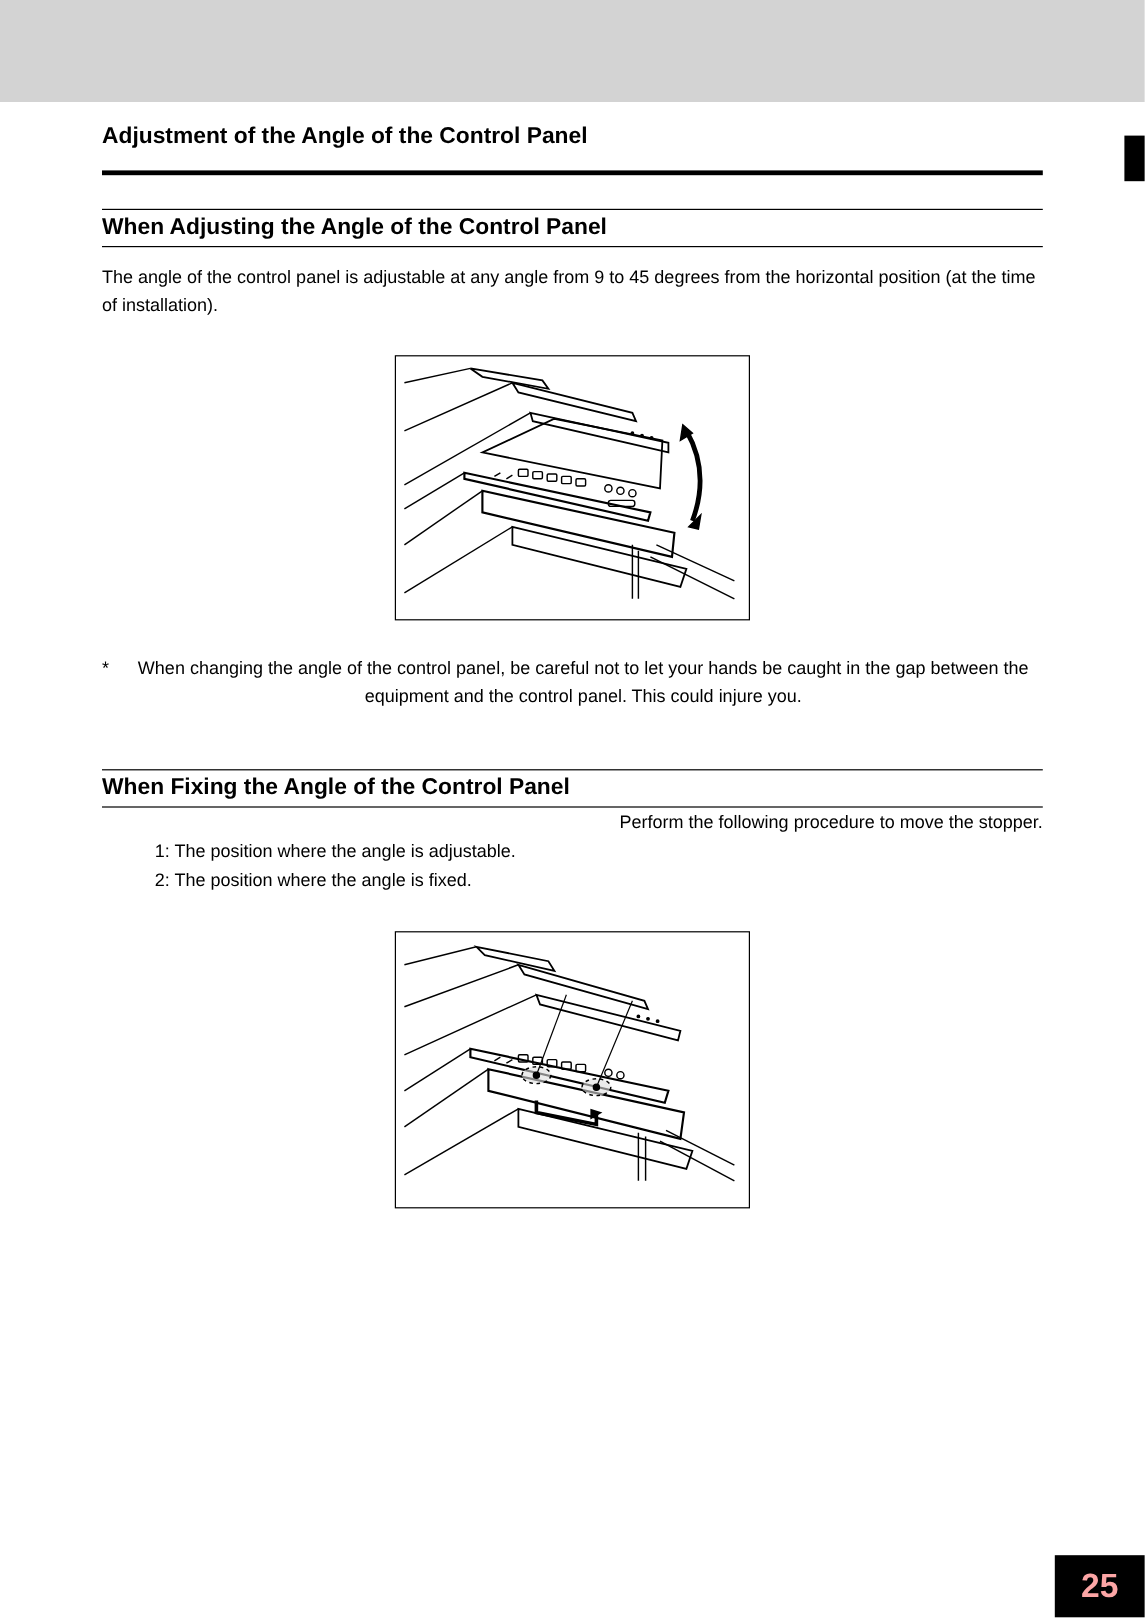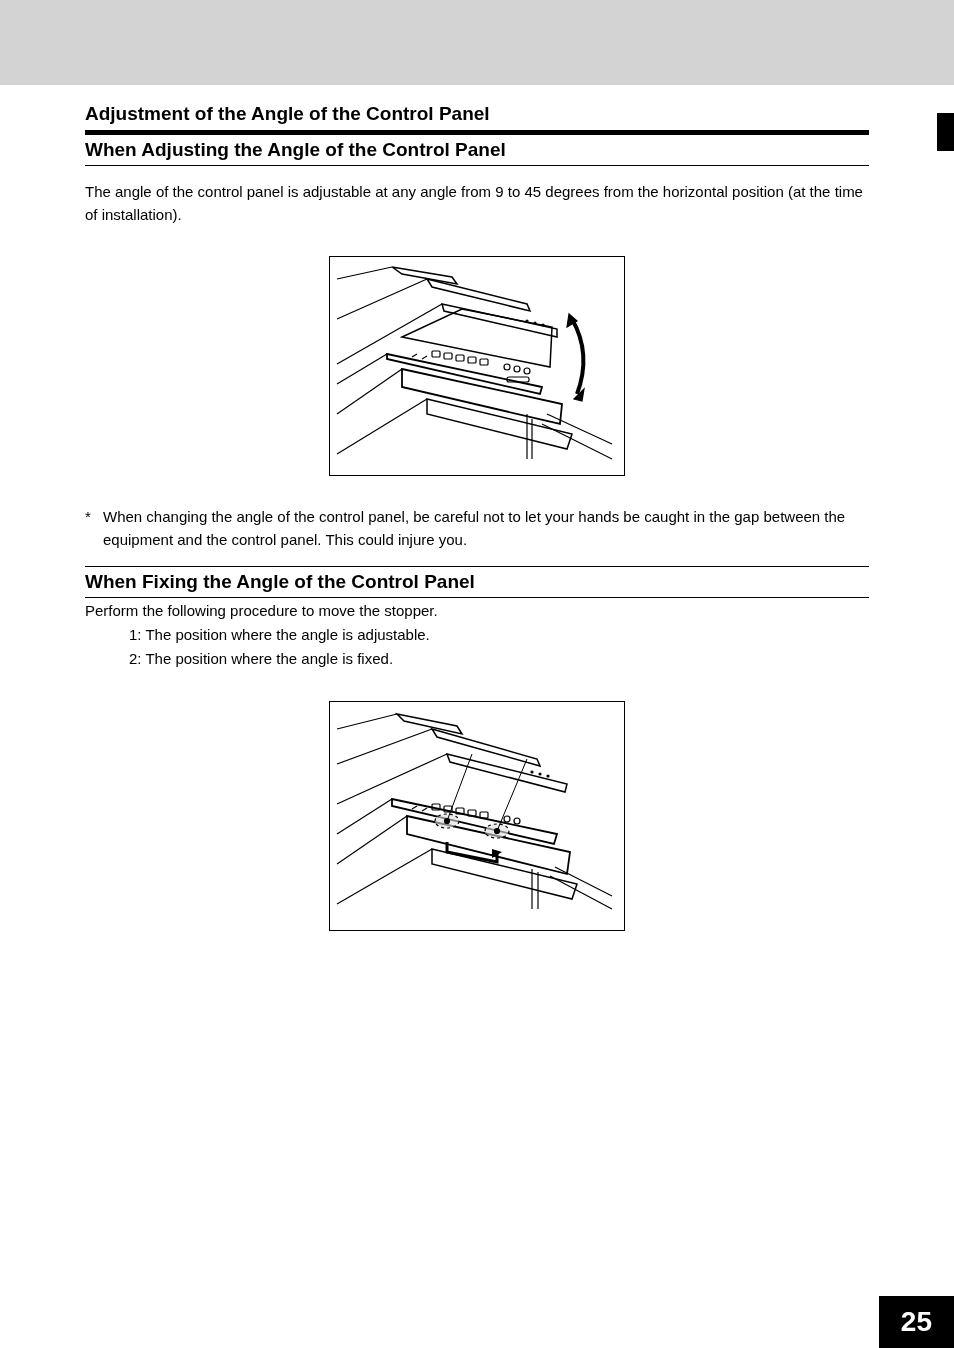--- a/index.html
+++ b/index.html
@@ -28,26 +28,27 @@
       right: 0;
       top: 10px;
       width: 17px;
       height: 38px;
       background: #000;
     }
     .page-title {
       font-size: 19px;
       font-weight: bold;
       margin-top: 18px;
-      padding-bottom: 5px;
+      padding-bottom: 17px;
       border-bottom: 4px solid #000;
     }
     .section-heading {
       font-size: 19px;
       font-weight: bold;
+      margin-top: 28px;
       padding-bottom: 4px;
       border-bottom: 1px solid #000;
       border-top: 1px solid #000;
       padding-top: 4px;
     }
     .body-text {
       font-size: 15px;
       line-height: 1.5;
       margin-top: 15px;
     }
@@ -56,20 +57,21 @@
       line-height: 1.5;
       margin-top: 25px;
       display: flex;
     }
     .note-marker {
       width: 18px;
       flex-shrink: 0;
     }
     .note-body {
       flex: 1;
+      text-align: center;
     }
     .indent-list {
       font-size: 15px;
       line-height: 1.6;
       margin-left: 44px;
     }
     .figure-container {
       text-align: center;
       margin: 30px auto;
     }
@@ -77,21 +79,21 @@
       border: 1px solid #000;
       display: inline-block;
       padding: 2px;
       background: #fff;
     }
     .page-footer {
       position: absolute;
       bottom: 0;
       right: 0;
       background: #000;
-      color: #ffffff;
+      color: #fca5a5;
       font-size: 28px;
       font-weight: bold;
       padding: 10px 22px;
     }
   </style>
 </head>
 <body>
 
 <div class="header-band"></div>
 
@@ -145,23 +147,23 @@
         </g>
       </svg>
     </div>
   </div>
 
   <div class="note-text">
     <span class="note-marker">*</span>
     <span class="note-body">When changing the angle of the control panel, be careful not to let your hands be caught in the gap between the equipment and the control panel. This could injure you.</span>
   </div>
 
-  <h2 class="section-heading" style="margin-top:15px;">When Fixing the Angle of the Control Panel</h2>
-
-  <p class="body-text" style="margin-top:2px;">Perform the following procedure to move the stopper.</p>
+  <h2 class="section-heading" style="margin-top:49px;">When Fixing the Angle of the Control Panel</h2>
+
+  <p class="body-text" style="margin-top:2px;text-align:right;">Perform the following procedure to move the stopper.</p>
   <p class="indent-list">1: The position where the angle is adjustable.</p>
   <p class="indent-list">2: The position where the angle is fixed.</p>
 
   <div class="figure-container">
     <div class="figure-box">
       <svg width="290" height="220" viewBox="0 0 290 220">
         <g fill="none" stroke="#000" stroke-width="1.2">
           <line x1="5" y1="25" x2="65" y2="10"></line>
           <line x1="5" y1="60" x2="100" y2="25"></line>
           <line x1="5" y1="100" x2="115" y2="50"></line>

